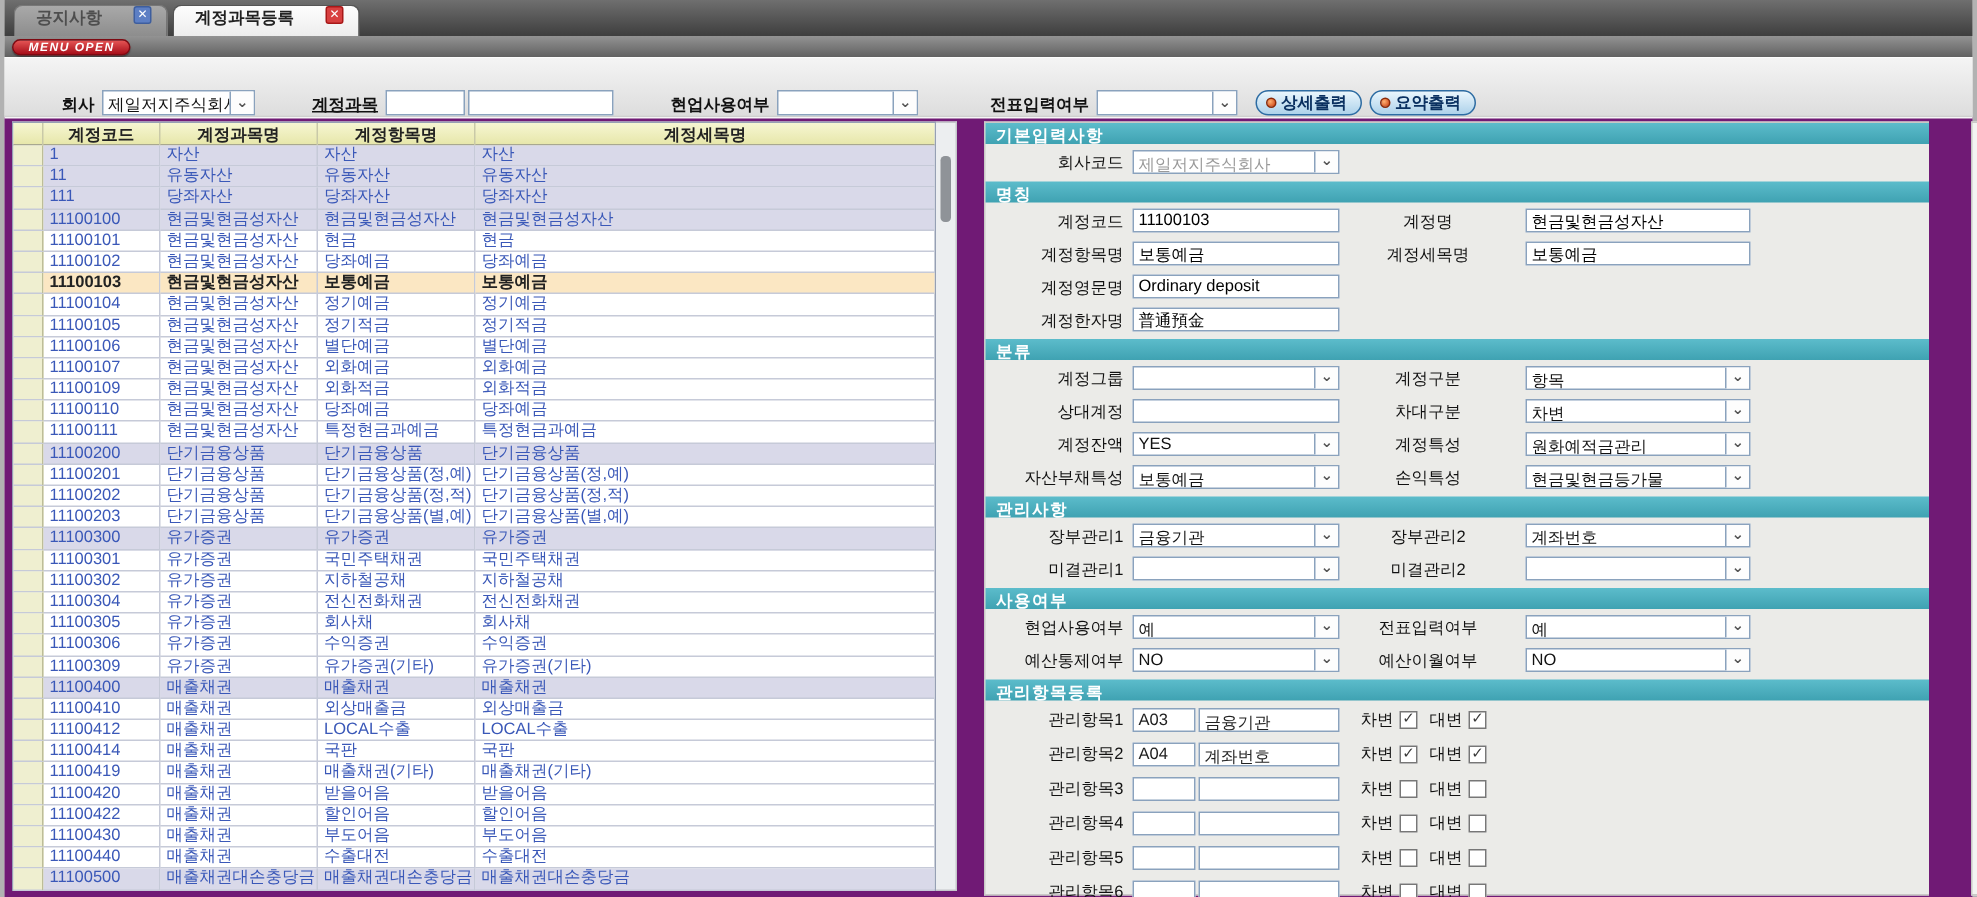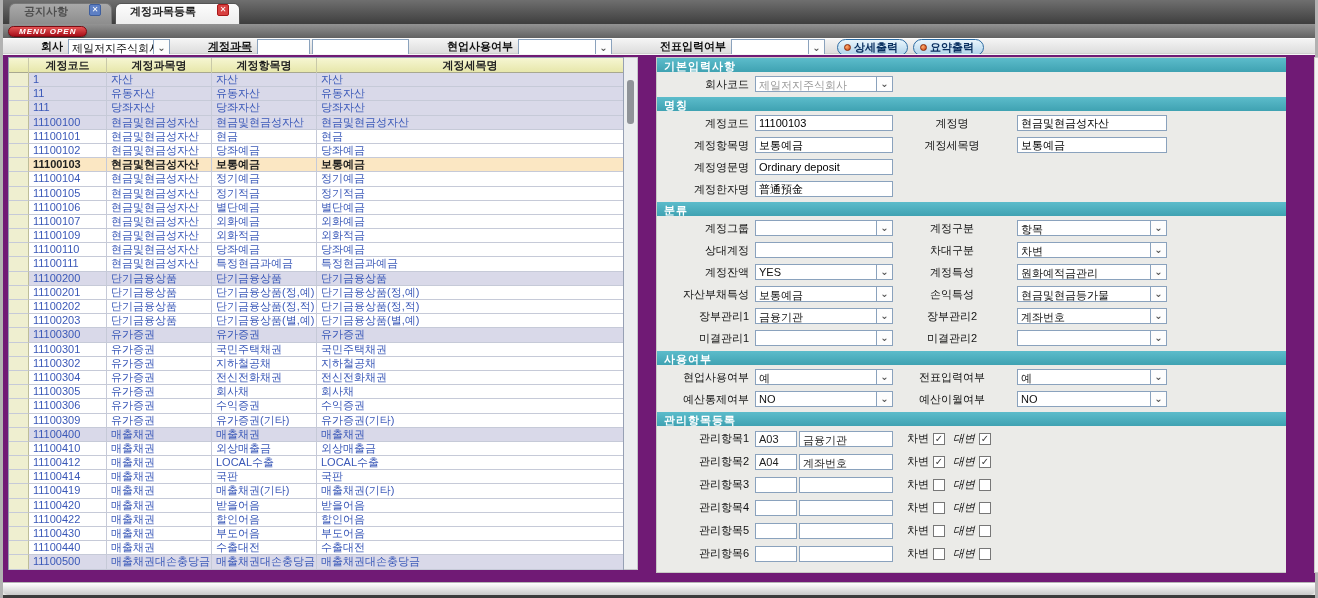--- a/index.html
+++ b/index.html
@@ -15,21 +15,21 @@
   .tab.active { background:linear-gradient(#fdfdfd,#ededed); color:#222; margin-left:3px; border:1px solid #555; border-bottom:none; }
   .tab-close { width:12px; height:12px; border-radius:2px; display:flex; align-items:center; justify-content:center; font-size:8px; line-height:1; font-weight:bold; }
   .tab-close.blue { background:#5d7fc4; color:#fff; border:1px solid #3e5e9e; }
   .tab-close.red { background:#d84040; color:#fff; border:1px solid #a81818; }
 
   
   .menustrip { height:14px; background:linear-gradient(#939393,#616161); display:flex; align-items:center; padding-left:5px; flex:none; }
   .menu-open-pill { height:11px; padding:0 10px; border-radius:7px; background:linear-gradient(#e55555,#a80f1a); border:1px solid #7d0a12; color:#fff; font-size:8px; font-weight:bold; font-style:italic; letter-spacing:1px; display:flex; align-items:center; box-shadow:0 1px 1px rgba(0,0,0,.4); }
 
   
-  .toolbar { height:16px; background:linear-gradient(#f4f4f4,#dddddd); border-top:1px solid #fcfcfc; border-bottom:1px solid #cfcfcf; display:flex; align-items:flex-start; flex:none; }
+  .toolbar { height:40px; background:linear-gradient(#f4f4f4,#dddddd); border-top:1px solid #fcfcfc; border-bottom:1px solid #cfcfcf; display:flex; align-items:flex-end; flex:none; }
   .t-lbl { font-weight:bold; color:#111; }
   .select { background:#fff; border:1px solid #8aa2bd; height:17px; display:flex; align-items:stretch; }
   .sel-text { flex:1; padding:1px 3px 0 3px; overflow:hidden; white-space:nowrap; color:#111; }
   .sel-text.dim { color:#9a9a9a; }
   .sel-arrow { width:16px; border-left:1px solid #8aa2bd; background:#fdfdfd; display:flex; align-items:center; justify-content:center; color:#555; font-size:10px; font-weight:bold; line-height:1; }
   .tb-input { height:17px; border:1px solid #8aa2bd; background:#fff; padding:0 3px; font-size:11px; font-family:inherit; }
   .btn { height:17px; border:1px solid #2d6ca3; border-radius:9px; background:linear-gradient(#eaf6fd,#aed2ea); color:#0a3060; font-weight:bold; font-size:11px; display:flex; align-items:center; gap:3px; padding:0 9px 0 6px; cursor:pointer; font-family:inherit; }
   .btn-dot { width:7px; height:7px; border-radius:50%; background:radial-gradient(circle at 35% 35%, #ffb070, #c83c10); border:1px solid #8a2a08; }
 
   
@@ -62,21 +62,21 @@
   .plabel { width:92px; text-align:right; margin-right:6px; color:#111; flex:none; }
   .plabel2 { width:118px; text-align:center; margin-right:6px; color:#111; flex:none; }
   .pinput { height:16px; border:1px solid #8aa2bd; background:#fff; padding:0 3px; font-size:11px; font-family:inherit; }
   .w135 { width:138px; } .w150 { width:150px; }
   .sel135 { width:138px; } .sel150 { width:150px; }
   .select.small { height:16px; }
   .tinput { height:16px; border:1px solid #8aa2bd; background:#fff; padding:1px 3px 0 3px; overflow:hidden; white-space:nowrap; }
   .tw40 { width:42px; } .tw78 { width:94px; }
   .mgmt { height:21px; }
   .cb-label { margin:0 4px 0 14px; color:#111; }
-  .cb-label.second { margin-left:8px;font-style:italic; }
+  .cb-label.second { margin-left:8px; }
   .checkbox { width:12px; height:12px; border:1px solid #777; background:#fff; display:flex; align-items:center; justify-content:center; font-size:10px; color:#3a3a3a; line-height:1; }
   .checkbox .check { display:none; }
   .checkbox.checked .check { display:block; }
 
   
   .bottombar { height:13px; background:linear-gradient(#ffffff,#c9c9c9); border-top:1px solid #b5b5b5; border-radius:0 0 5px 5px; flex:none; }
   .bottomedge { height:3px; background:#3c3c3c; flex:none; }
 
   .gap2 { width:2px; } .ml2 { margin-left:38px;text-decoration:underline; } .mlb { margin-left:5px; }
   .lblw { width:60px; text-align:right; margin-right:5px; }
@@ -503,20 +503,21 @@
               <span class="sel-text">보통예금</span>
               <span class="sel-arrow">⌄</span>
             </div>
           <span class="plabel2">손익특성</span>
           <div class="select small sel150">
               <span class="sel-text">현금및현금등가물</span>
               <span class="sel-arrow">⌄</span>
             </div>
         </div>
 
+        <div class="sec-h" style="margin-top:3px">관리사항</div>
         <div class="prow">
           <span class="plabel">장부관리1</span>
           <div class="select small sel135">
               <span class="sel-text">금융기관</span>
               <span class="sel-arrow">⌄</span>
             </div>
           <span class="plabel2">장부관리2</span>
           <div class="select small sel150">
               <span class="sel-text">계좌번호</span>
               <span class="sel-arrow">⌄</span>

